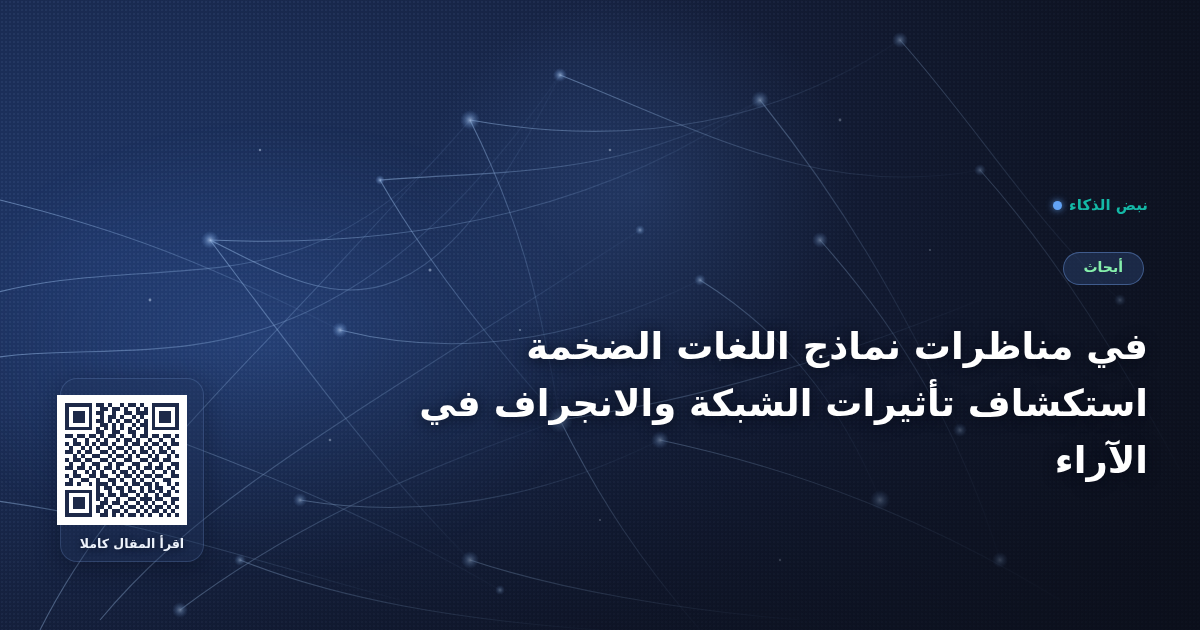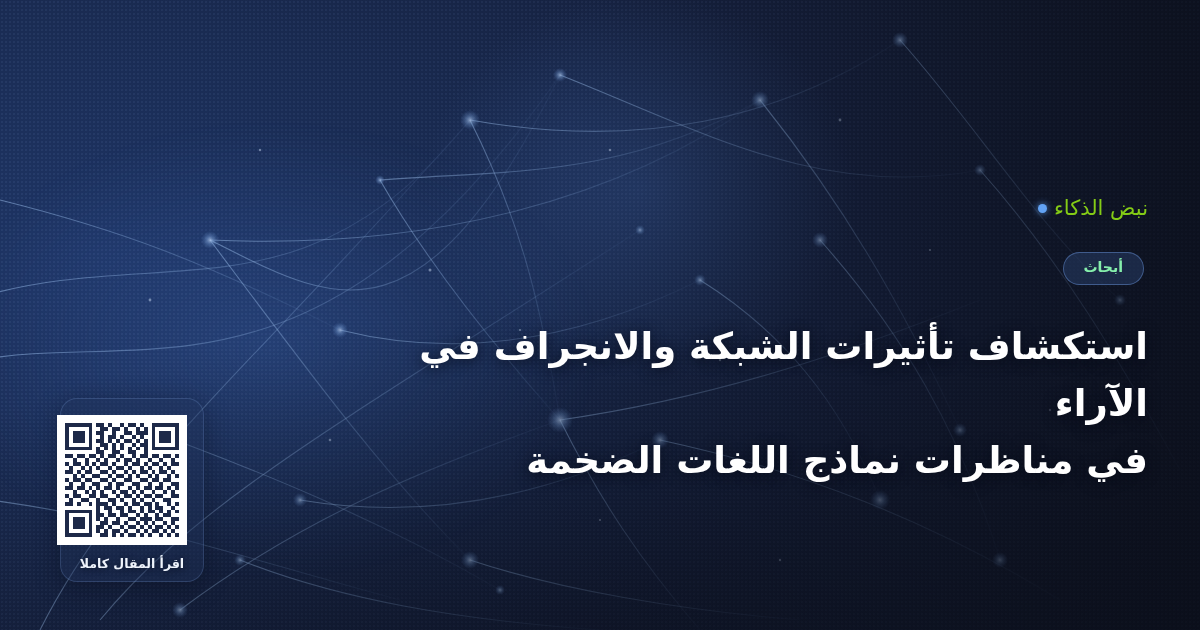--- a/index.html
+++ b/index.html
@@ -80,23 +80,23 @@
   }
   .brand-dot {
     width: 9px;
     height: 9px;
     border-radius: 50%;
     background: #62a3f5;
     box-shadow: 0 0 7px rgba(98,163,245,0.85);
     flex: 0 0 auto;
   }
   .brand-name {
-    font-size: 21px;
-    font-weight: normal;
-    color: #84cc16;
+    font-size: 15px;
+    font-weight: bold;
+    color: #14b8a6;
     letter-spacing: 0.2px;
     white-space: nowrap;
     line-height: 1;
   }
 
   .badge {
     position: absolute;
     right: 4px;
     top: 252px;
     display: inline-block;
@@ -122,21 +122,21 @@
     line-height: 57px;
     letter-spacing: 0;
     text-shadow: 0 2px 14px rgba(5,10,22,0.75);
   }
   .headline .hl-line { display: block; }
 
   
   .qr-card {
     position: absolute;
     left: 60px;
-    top: 398px;
+    top: 378px;
     width: 144px;
     height: 184px;
     border-radius: 17px;
     border: 1px solid rgba(126,162,222,0.22);
     background: rgba(32,49,90,0.38);
     box-shadow: 0 6px 24px rgba(5,9,20,0.35);
     box-sizing: border-box;
     padding: 16px 16px 0 16px;
     text-align: center;
   }
@@ -263,22 +263,22 @@
   <div class="content">
 
     <div class="brand">
       <span class="brand-name">نبض الذكاء</span>
       <span class="brand-dot"></span>
     </div>
 
     <div class="badge">أبحاث</div>
 
     <div class="headline">
+      <span class="hl-line">في مناظرات نماذج اللغات الضخمة</span>
       <span class="hl-line">استكشاف تأثيرات الشبكة والانجراف في الآراء</span>
-      <span class="hl-line">في مناظرات نماذج اللغات الضخمة</span>
     </div>
   </div>
 
   <div class="qr-card">
     <div class="qr-box">
       <svg id="qr-svg" width="130" height="130" viewBox="0 0 33 33" shape-rendering="crispEdges" aria-hidden="true">
         <rect width="33" height="33" fill="#ffffff"></rect>
         <g id="qr-modules" fill="#1d2948">
             <rect x="2" y="2" width="1" height="1"></rect>
             <rect x="3" y="2" width="1" height="1"></rect>

